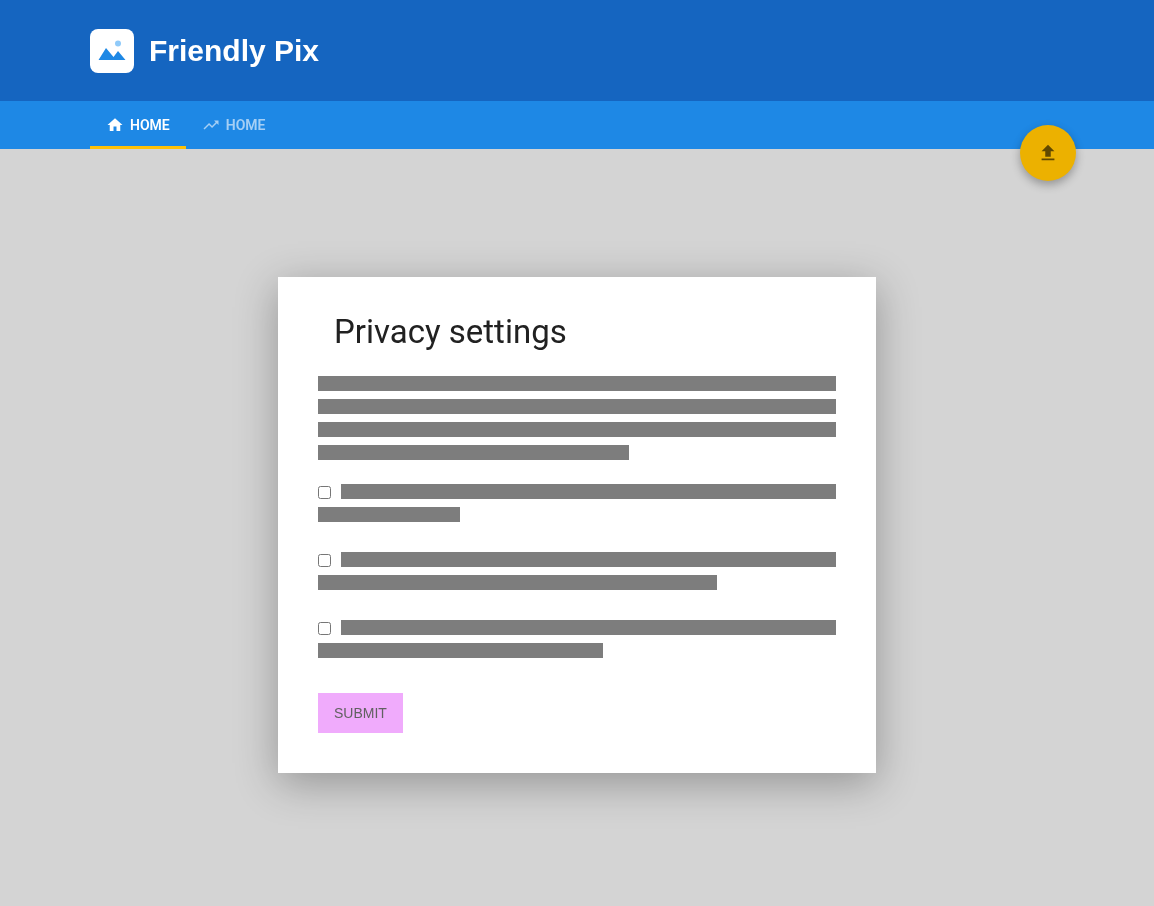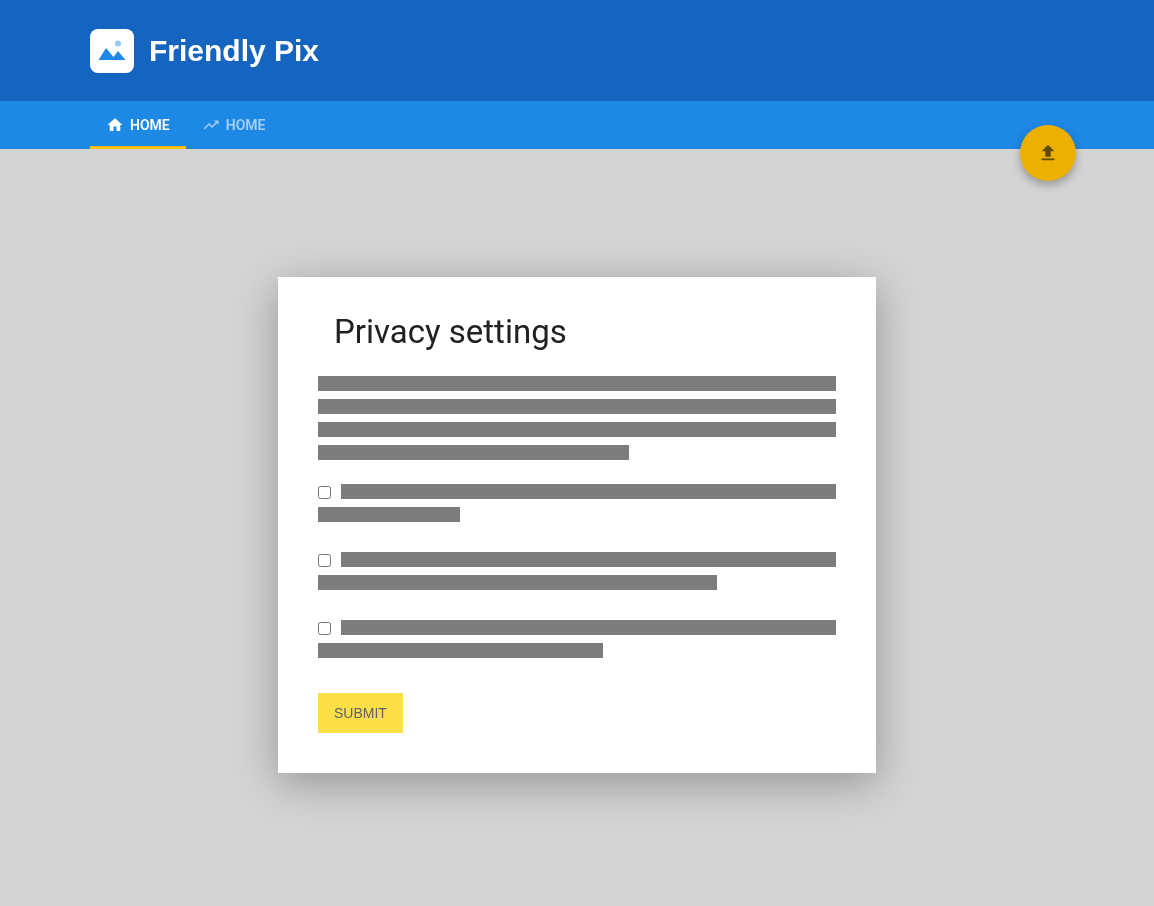--- a/index.html
+++ b/index.html
@@ -170,21 +170,21 @@
       height: 13px;
       cursor: pointer;
     }
     .checkbox-content {
       flex: 1;
     }
     .checkbox-content .redacted-line {
       margin-bottom: 8px;
     }
     .submit-btn {
-      background: #fde047;
+      background: #f0abfc;
       border: none;
       padding: 12px 16px;
       color: #616161;
       font-size: 14px;
       font-weight: 500;
       cursor: pointer;
       text-transform: uppercase;
       margin-top: 5px;
     }
   </style>

